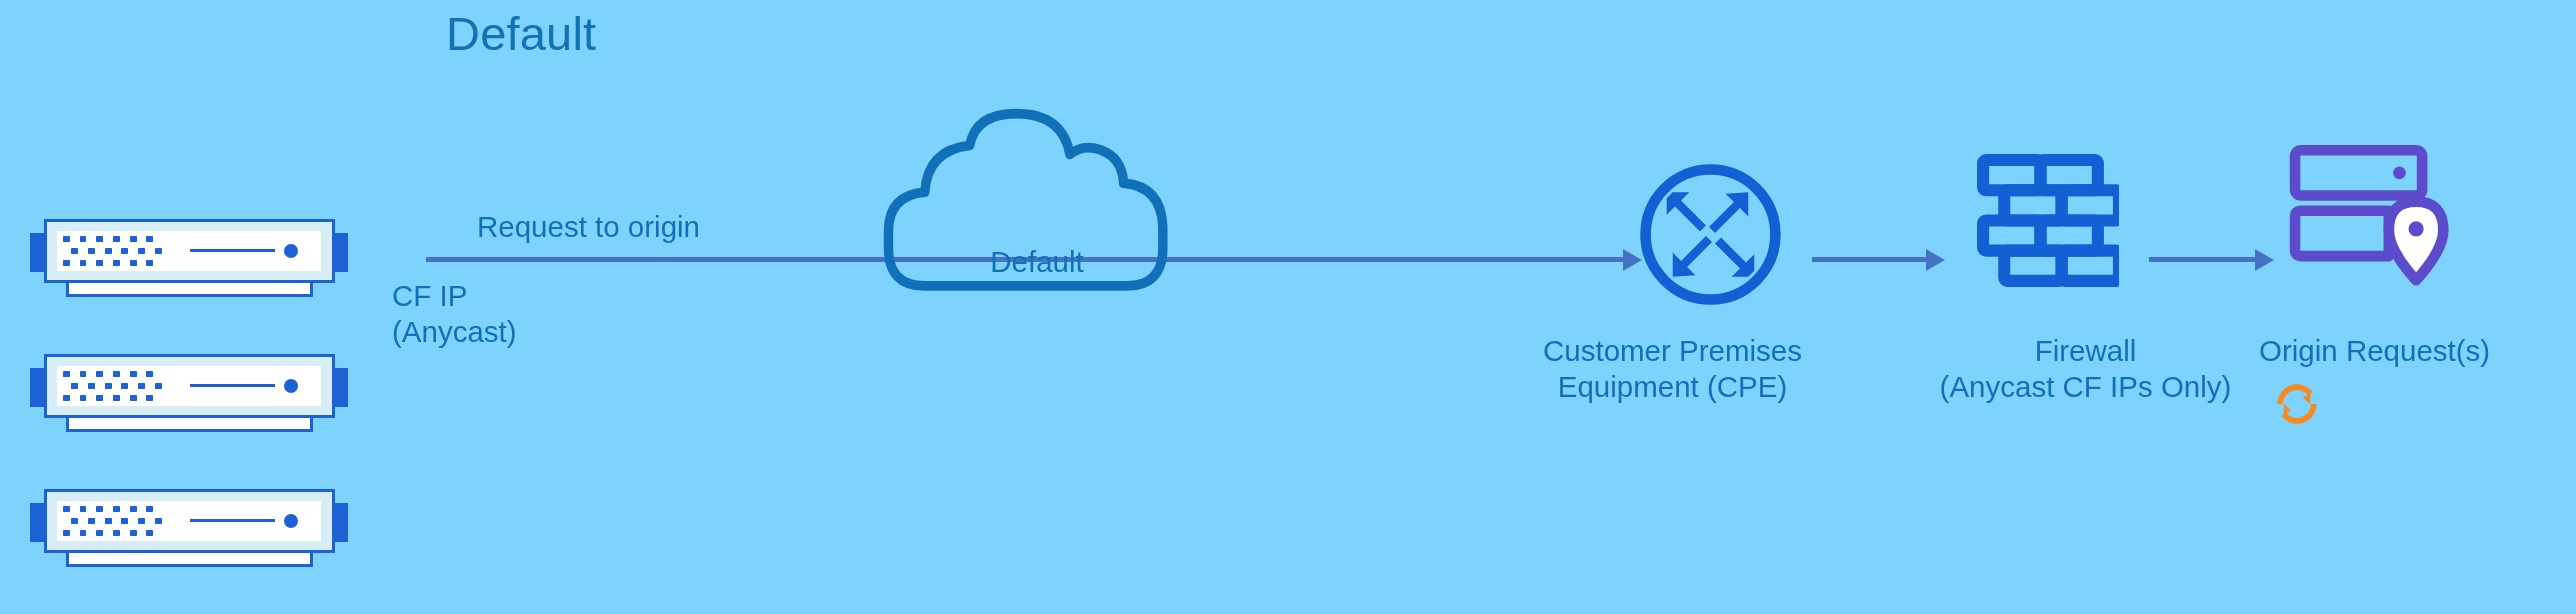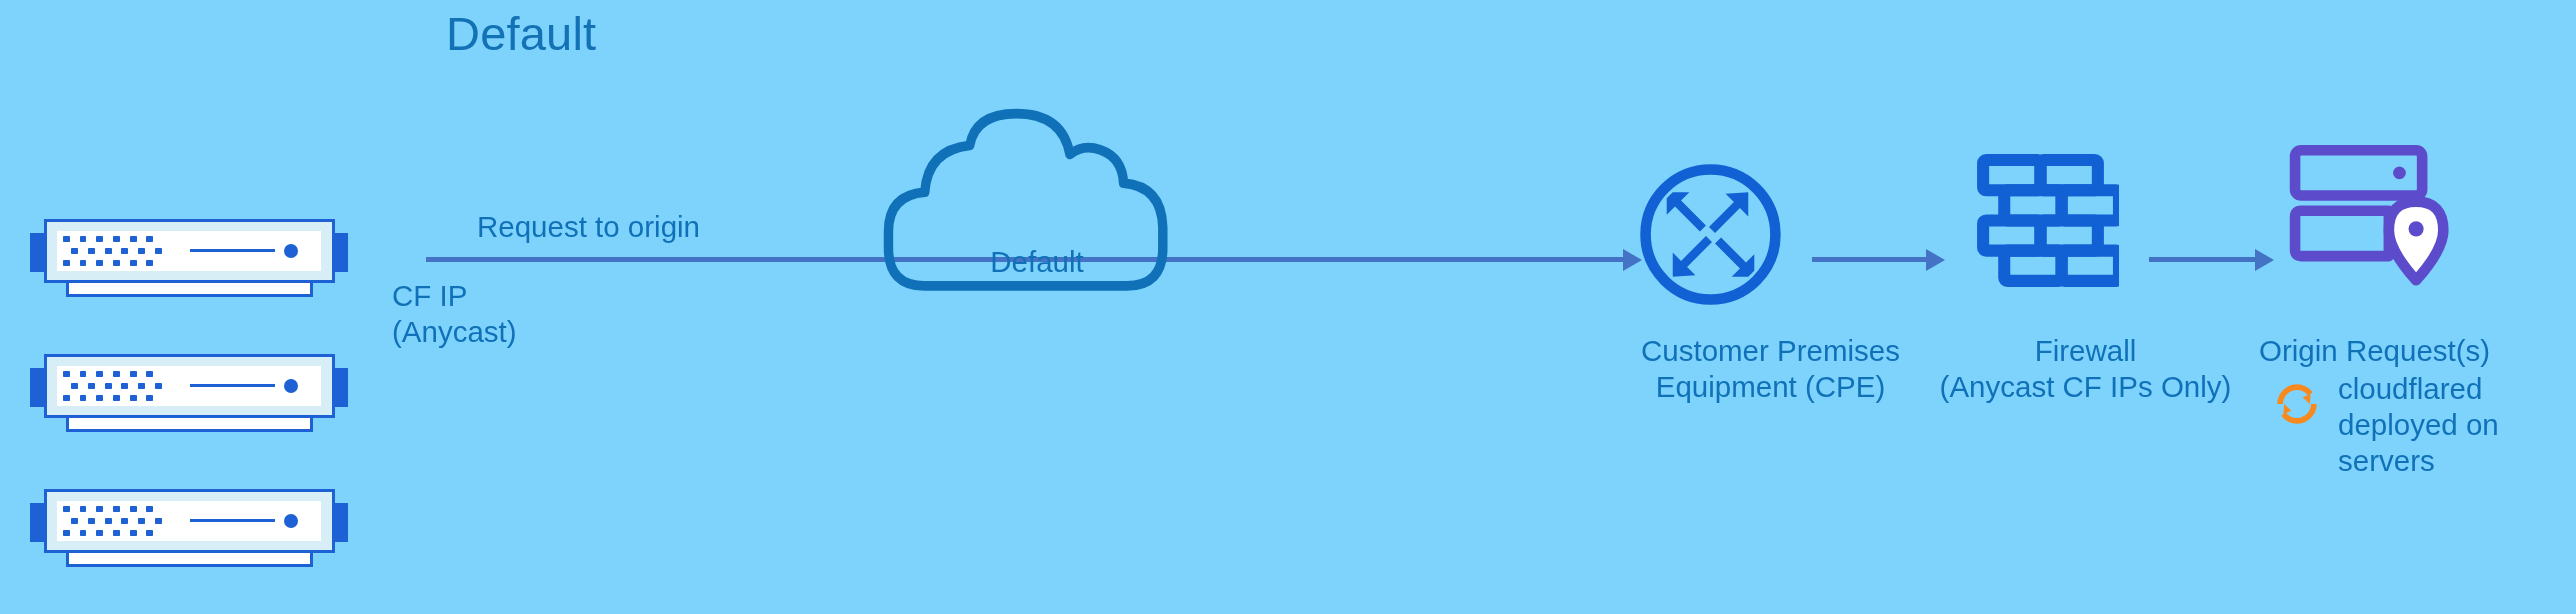--- a/index.html
+++ b/index.html
@@ -120,21 +120,21 @@
     position: absolute;
     left: 0; top: 138px;
     width: 424px;
     text-align: center;
     font-size: 29.5px;
   }
 
   
   #cpe-wrap { left: 1635px; top: 159px; width: 151px; height: 151px; }
   #cpe-label {
-    left: 1619px; top: 333px;
+    left: 1521px; top: 333px;
     width: 303px;
     text-align: center;
     font-size: 29.5px;
   }
 
   
   #fw-wrap { left: 1968px; top: 151px; width: 151px; height: 151px; }
   #fw-label {
     left: 1915px; top: 333px;
     width: 341px;
@@ -345,18 +345,15 @@
     </svg>
   </div>
   <div class="abs lbl" id="origin-label">Origin Request(s)</div>
 
   <svg class="abs" id="cloudflared-icon" viewBox="0 0 48 48">
     <path d="M9 24 A15 15 0 0 1 36 15" fill="none" stroke="#f7891f" stroke-width="5" stroke-linecap="butt"></path>
     <path d="M39 24 A15 15 0 0 1 12 33" fill="none" stroke="#f7891f" stroke-width="5" stroke-linecap="butt"></path>
     <path d="M36 15 L29 18 L35.5 24 Z" fill="#f7891f"></path>
     <path d="M12 33 L19 30 L12.5 24 Z" fill="#f7891f"></path>
   </svg>
-  <div class="abs lbl" id="cloudflared-label">cloudflared
-deployed on
-servers</div>
 
 </div>
 
 
 </body></html>

